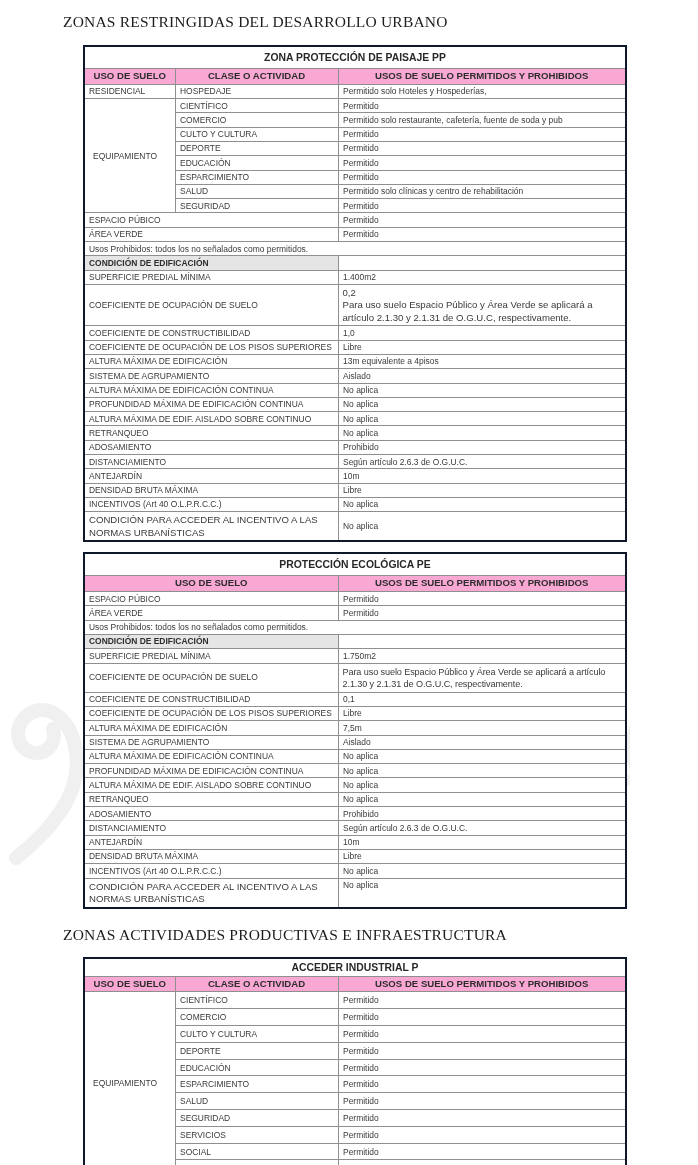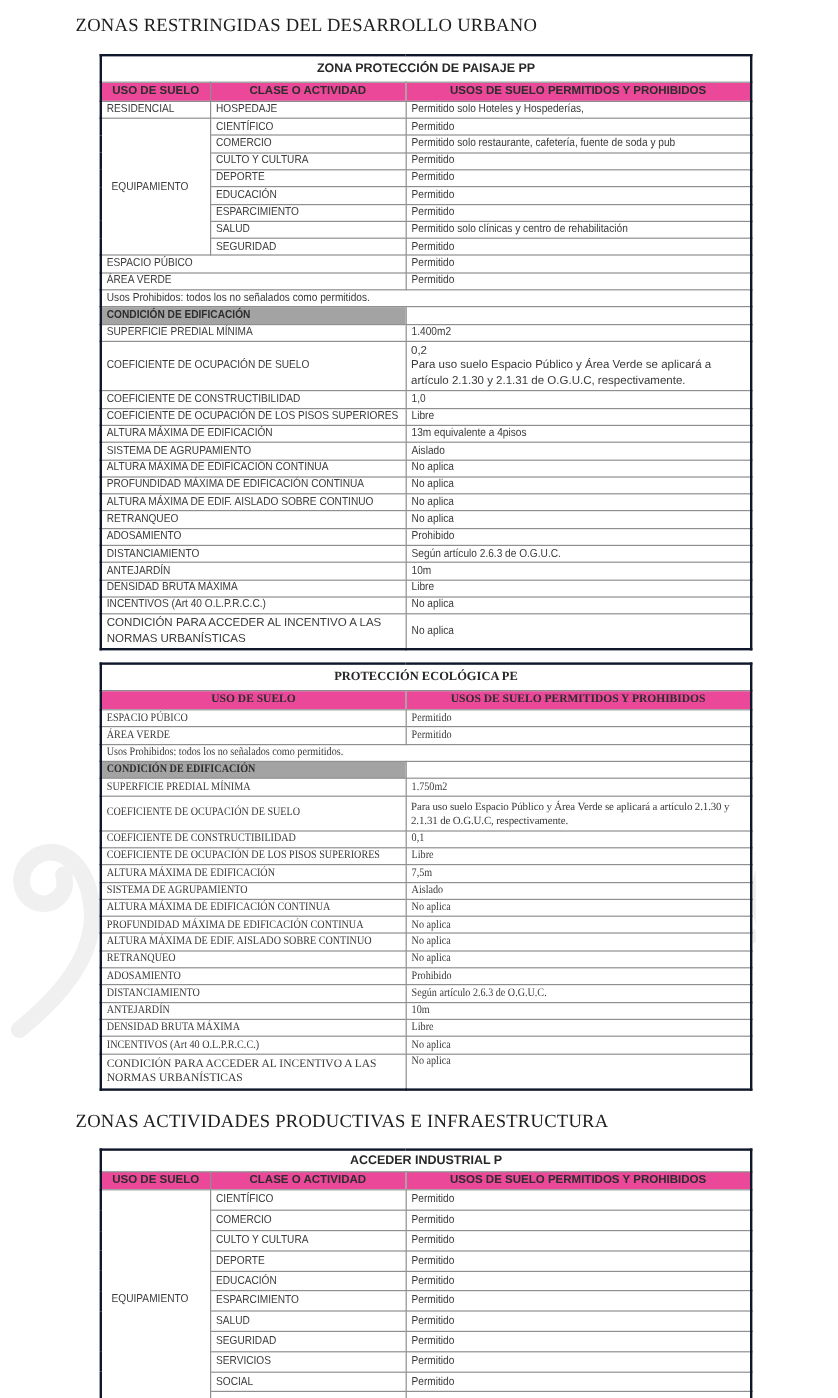--- a/index.html
+++ b/index.html
@@ -34,50 +34,50 @@
     position: relative;
     border-collapse: collapse;
     table-layout: fixed;
     width: 542px;
     margin-left: 83px;
     border: 2px solid #0f172a;
     background: #ffffff;
     z-index: 2;
   }
   .t1 { margin-top: 14px; }
-  .t2 { margin-top: 10px; font-family: Liberation Serif, serif; }
+  .t2 { margin-top: 10px; }
   .t3 { margin-top: 13px; }
 
   td, th {
     border: 1px solid #8f8f8f;
     padding: 1.5px 4px 1px 4px;
     font-size: 9.6px;
     line-height: 10.8px;
     vertical-align: middle;
     text-align: left;
     overflow: hidden;
     white-space: nowrap;
   }
   th {
-    background: #ec4899;
+    background: #f9a8d4;
     font-weight: bold;
     text-align: center;
     color: #2d2d2d;
     padding: 2px 3px;
   }
   td.ttl {
     font-weight: bold;
     text-align: center;
     font-size: 10.4px;
     line-height: 12px;
     padding: 4.5px 4px;
     color: #282828;
   }
   td.cond-head {
-    background: #a3a3a3;
+    background: #e5e5e5;
     font-weight: bold;
     color: #2d2d2d;
   }
   td.wrap {
     white-space: normal;
     line-height: 12.3px;
     padding-top: 2px;
     padding-bottom: 1.5px;
   }
   td.small { font-size: 9.1px; letter-spacing: -0.1px; }

